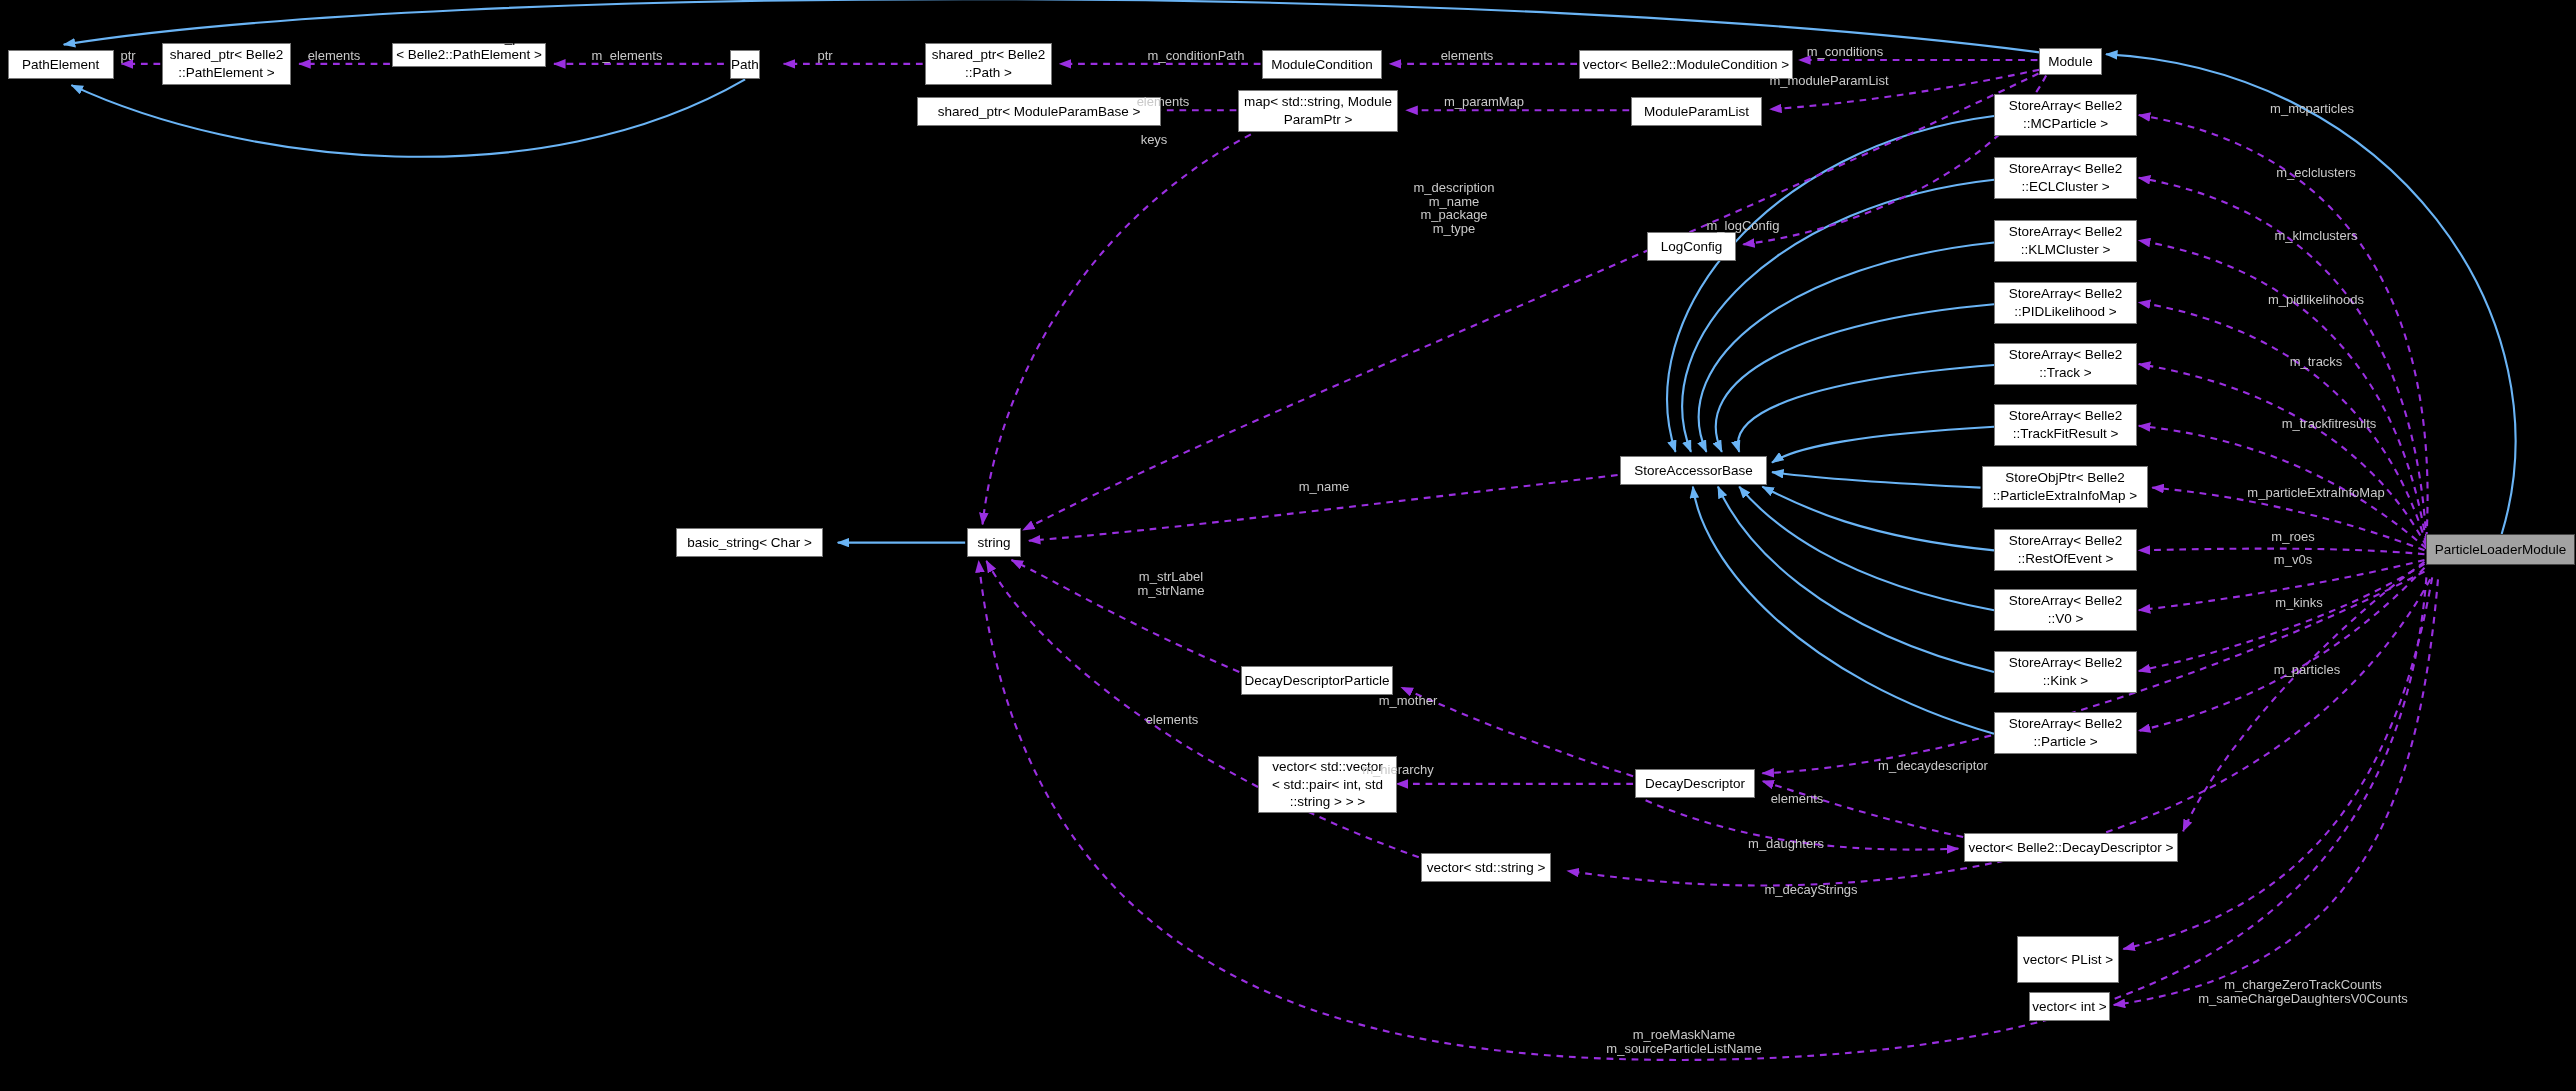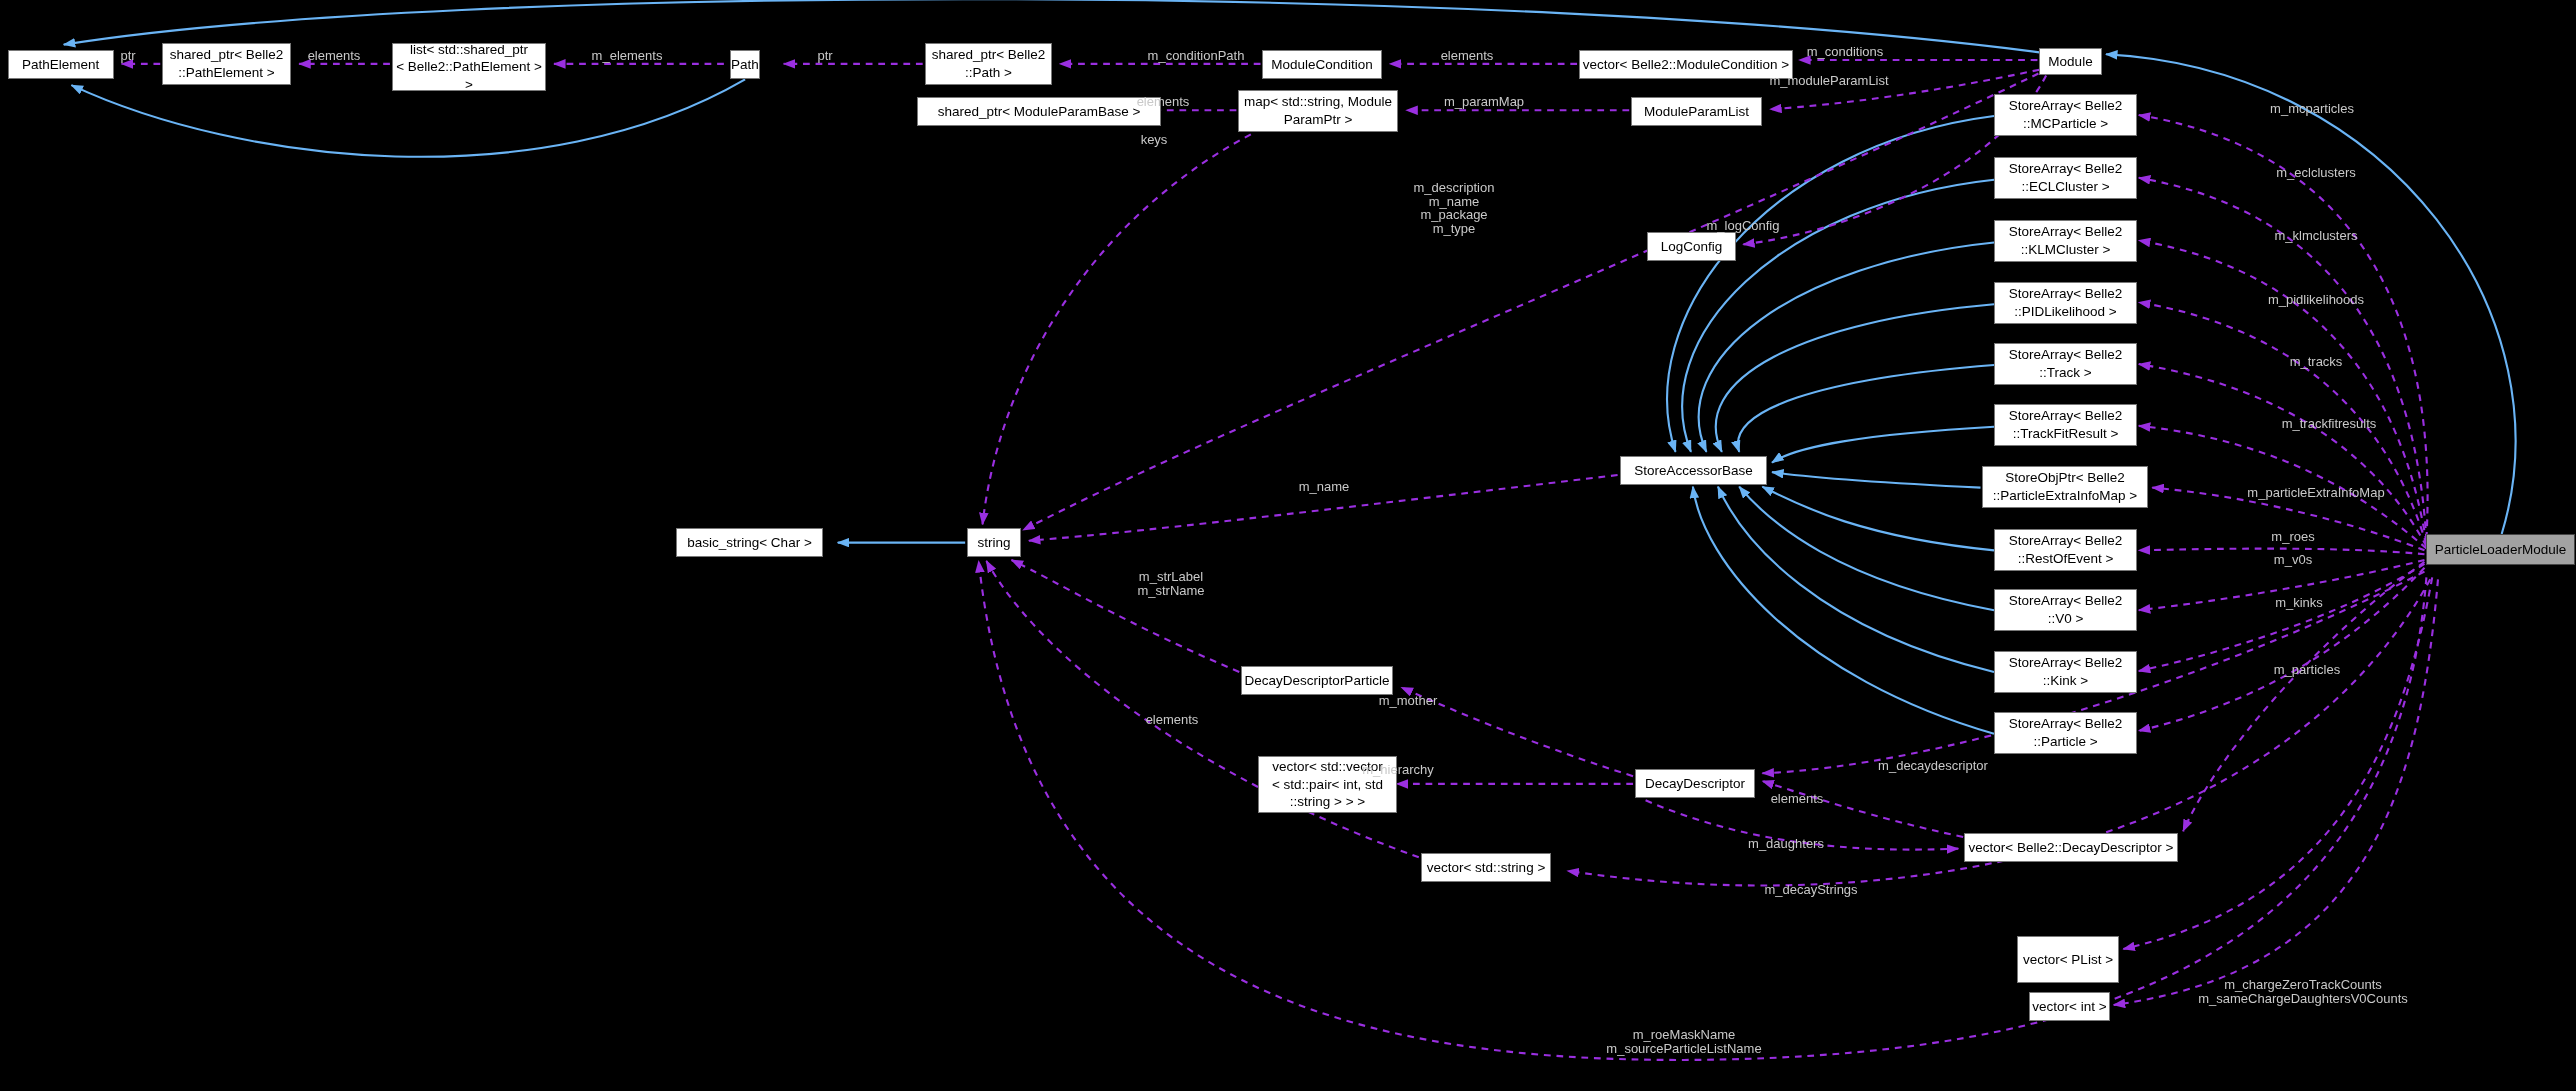--- a/index.html
+++ b/index.html
@@ -81,21 +81,21 @@
       <path d="M 2512,574 C 2424,566 2304,568 2216,570" marker-end="url(#ap)"></path>
       <path d="M 2512,580 C 2424,602 2304,622 2216,632" marker-end="url(#ap)"></path>
       <path d="M 2512,584 C 2432,634 2322,672 2216,695" marker-end="url(#ap)"></path>
       <path d="M 2512,588 C 2424,682 2322,732 2216,757" marker-end="url(#ap)"></path>
     </g>
   </svg>
 
   <div class="node" style="left:7.7px;top:50px;width:106px;height:29px">PathElement</div>
   <div class="node" style="left:162px;top:43px;width:129px;height:42px">shared_ptr&lt; Belle2
 ::PathElement &gt;</div>
-  <div class="node" style="left:392px;top:43px;width:154px;height:48px">list&lt; std::shared_ptr
+  <div class="node" style="left:392px;top:43px;width:154px;height:24px">list&lt; std::shared_ptr
 &lt; Belle2::PathElement &gt; &gt;</div>
   <div class="node" style="left:730px;top:50px;width:30px;height:29px">Path</div>
   <div class="node" style="left:925px;top:43px;width:127px;height:42px">shared_ptr&lt; Belle2
 ::Path &gt;</div>
   <div class="node" style="left:1262px;top:50px;width:120px;height:29px">ModuleCondition</div>
   <div class="node" style="left:1579px;top:50px;width:214px;height:29px">vector&lt; Belle2::ModuleCondition &gt;</div>
   <div class="node" style="left:2039px;top:48px;width:63px;height:27px">Module</div>
   <div class="node" style="left:917px;top:97px;width:244px;height:29px">shared_ptr&lt; ModuleParamBase &gt;</div>
   <div class="node" style="left:1238px;top:90px;width:160px;height:42px">map&lt; std::string, Module
 ParamPtr &gt;</div>

